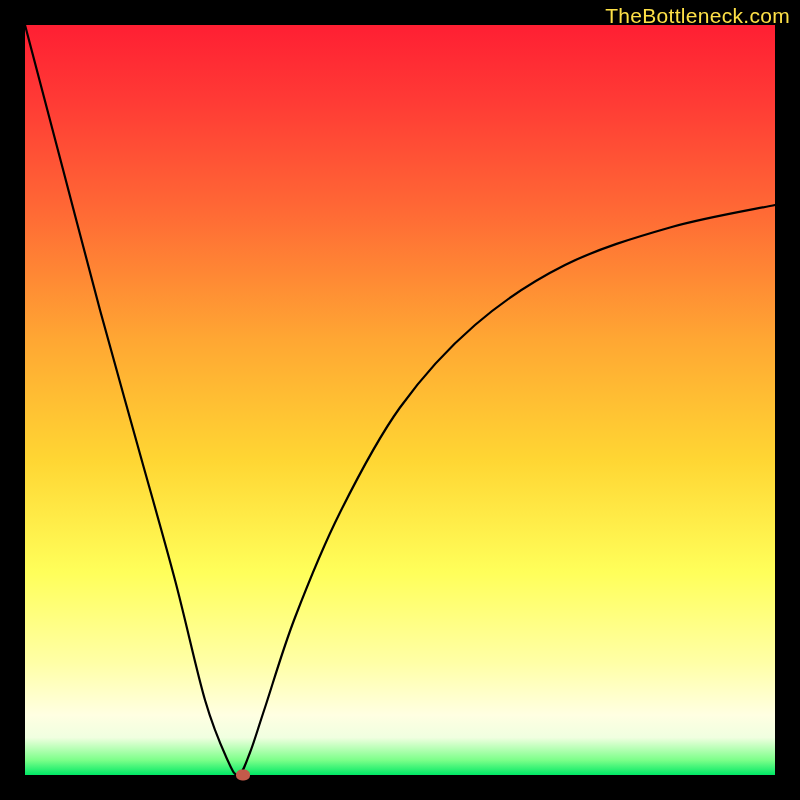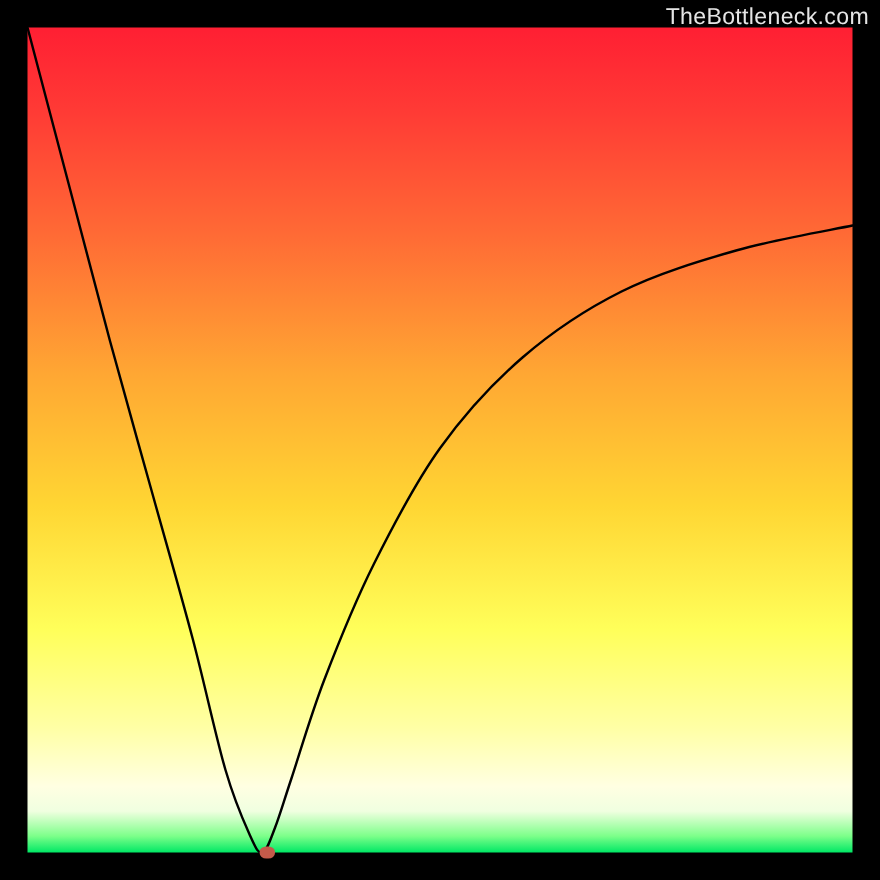--- a/index.html
+++ b/index.html
@@ -14,21 +14,21 @@
   .frame {
     position: relative;
     width: 800px;
     height: 800px;
     background: #000;
   }
   .watermark {
     position: absolute;
     top: 4px;
     right: 10px;
-    color: #e5e5e5;
+    color: #fde047;
     font-size: 21px;
     font-weight: 500;
     letter-spacing: 0.3px;
     user-select: none;
   }
   .plot-area {
     position: absolute;
     left: 25px;
     top: 25px;
     width: 750px;

